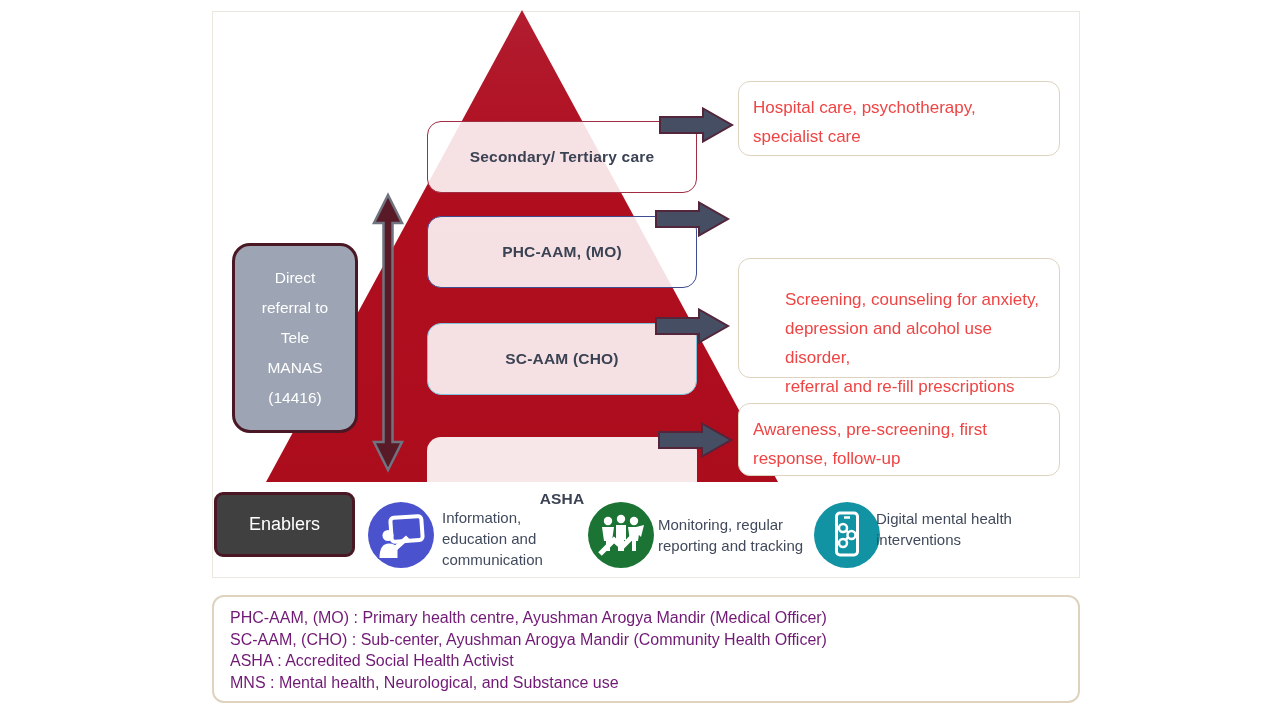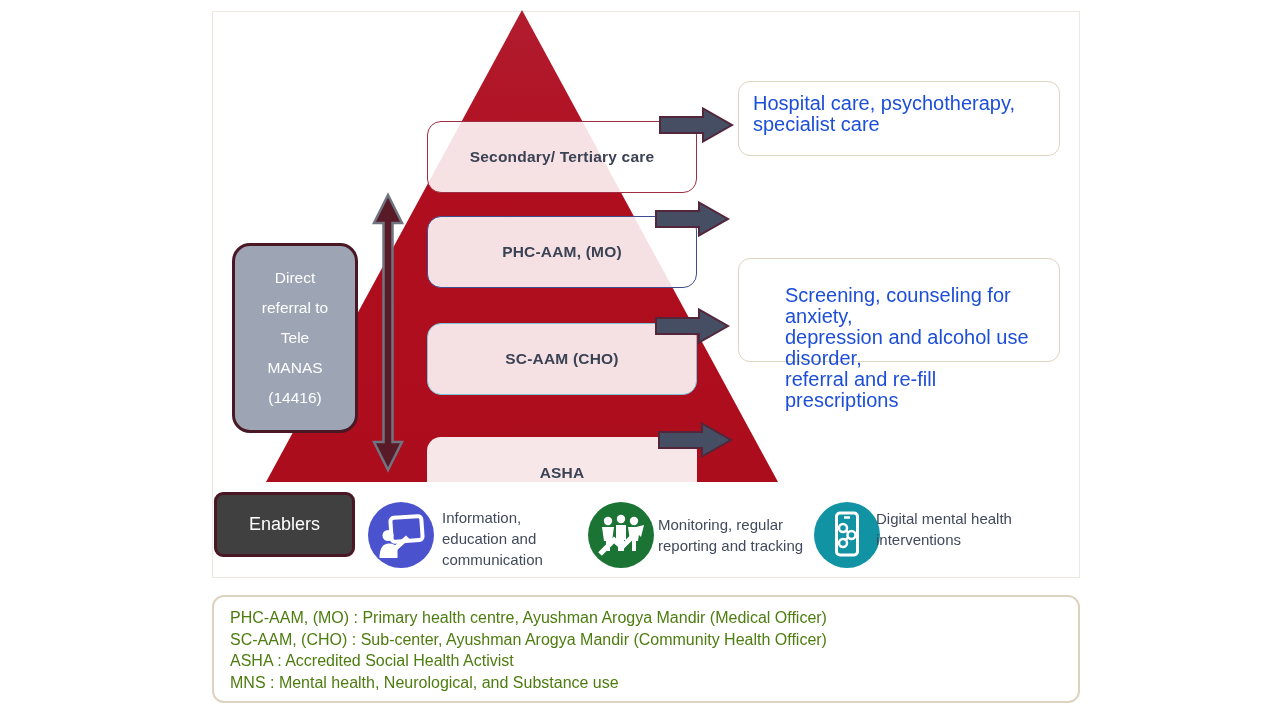--- a/index.html
+++ b/index.html
@@ -14,46 +14,46 @@
 
   .panel {
     position: absolute; left: 212px; top: 11px; width: 868px; height: 567px;
     background: #ffffff; border: 1px solid #ece8df;
   }
   .legend-box {
     position: absolute; left: 212px; top: 595px; width: 868px; height: 108px;
     background: #ffffff; border: 2px solid #ddd3bf; border-radius: 12px;
     padding: 10px 16px;
   }
-  .legend-line { font-size: 16px; line-height: 21.5px; color: #4d7c0f; }
+  .legend-line { font-size: 16px; line-height: 21.5px; color: #701a75; }
 
   .bg-svg { position: absolute; left: 0; top: 0; width: 1280px; height: 720px; z-index: 1; }
 
   .level-box {
     position: absolute; left: 427px; width: 270px; height: 72px; z-index: 2;
     background: rgba(255,255,255,0.88); border-radius: 14px;
     display: flex; align-items: center; justify-content: center;
     font-weight: bold; font-size: 15.5px; color: #3a4253; letter-spacing: 0.2px; margin-top: 33px;
   }
   .lvl-0 { top: 88px;  border: 1.5px solid #a02d42; }
   .lvl-1 { top: 183px; border: 1.5px solid #3f4c8f; }
   .lvl-2 { top: 290px; border: 1.5px solid #7cc4da; }
-  .lvl-3 { top: 404px; border: 1.5px solid rgba(255,255,255,0); background: rgba(255,255,255,0.9); }
+  .lvl-3 { top: 404px; border: 1.5px solid rgba(255,255,255,0); background: rgba(255,255,255,0.9); align-items: flex-end; }
 
   .h-arrow { position: absolute; width: 76px; height: 36px; z-index: 3; }
 
   .outcome-box {
     position: absolute; left: 738px; width: 322px; z-index: 2;
     background: #ffffff; border: 1.5px solid #ddd3bf; border-radius: 12px;
-    padding: 11px 14px; font-size: 20px; line-height: 21px; color: #1d4ed8;
+    padding: 11px 14px; font-size: 17px; line-height: 29px; color: #ef4444;
     white-space: pre-line;
   }
   .out-0 { top: 81px;  height: 75px; }
   .out-1 { top: 175px; height: 62px; }
-  .out-2 { top: 258px; height: 104px; padding-top: 26px; padding-left: 46px; }
+  .out-2 { top: 258px; height: 120px; padding-top: 26px; padding-left: 46px; }
   .out-3 { top: 403px; height: 73px; }
 
   .referral-box {
     position: absolute; left: 232px; top: 243px; width: 126px; height: 190px; z-index: 2;
     background: #9da5b4; border: 3px solid #4a1824; border-radius: 18px;
     display: flex; align-items: center; justify-content: center; text-align: center;
     color: #ffffff; font-size: 15.5px; line-height: 30px; white-space: pre-line;
   }
   .enablers-box {
     position: absolute; left: 214px; top: 492px; width: 141px; height: 65px; z-index: 2;
@@ -111,20 +111,22 @@
   </svg>
   <svg class="h-arrow" style="left:658px; top:422px;" viewBox="0 0 76 36">
     <polygon points="1,10 44,10 44,1.5 73,18 44,34.5 44,26 1,26" fill="#454e63" stroke="#53263b" stroke-width="2"></polygon>
   </svg>
 
   <div class="outcome-box out-0">Hospital care, psychotherapy,
 specialist care</div>
   <div class="outcome-box out-2">Screening, counseling for anxiety,
 depression and alcohol use disorder,
 referral and re-fill prescriptions</div>
+  <div class="outcome-box out-3">Awareness, pre-screening, first
+response, follow-up</div>
 
   <div class="referral-box">
     <span>Direct
 referral to
 Tele
 MANAS
 (14416)</span>
   </div>
 
   <div class="enablers-box">

